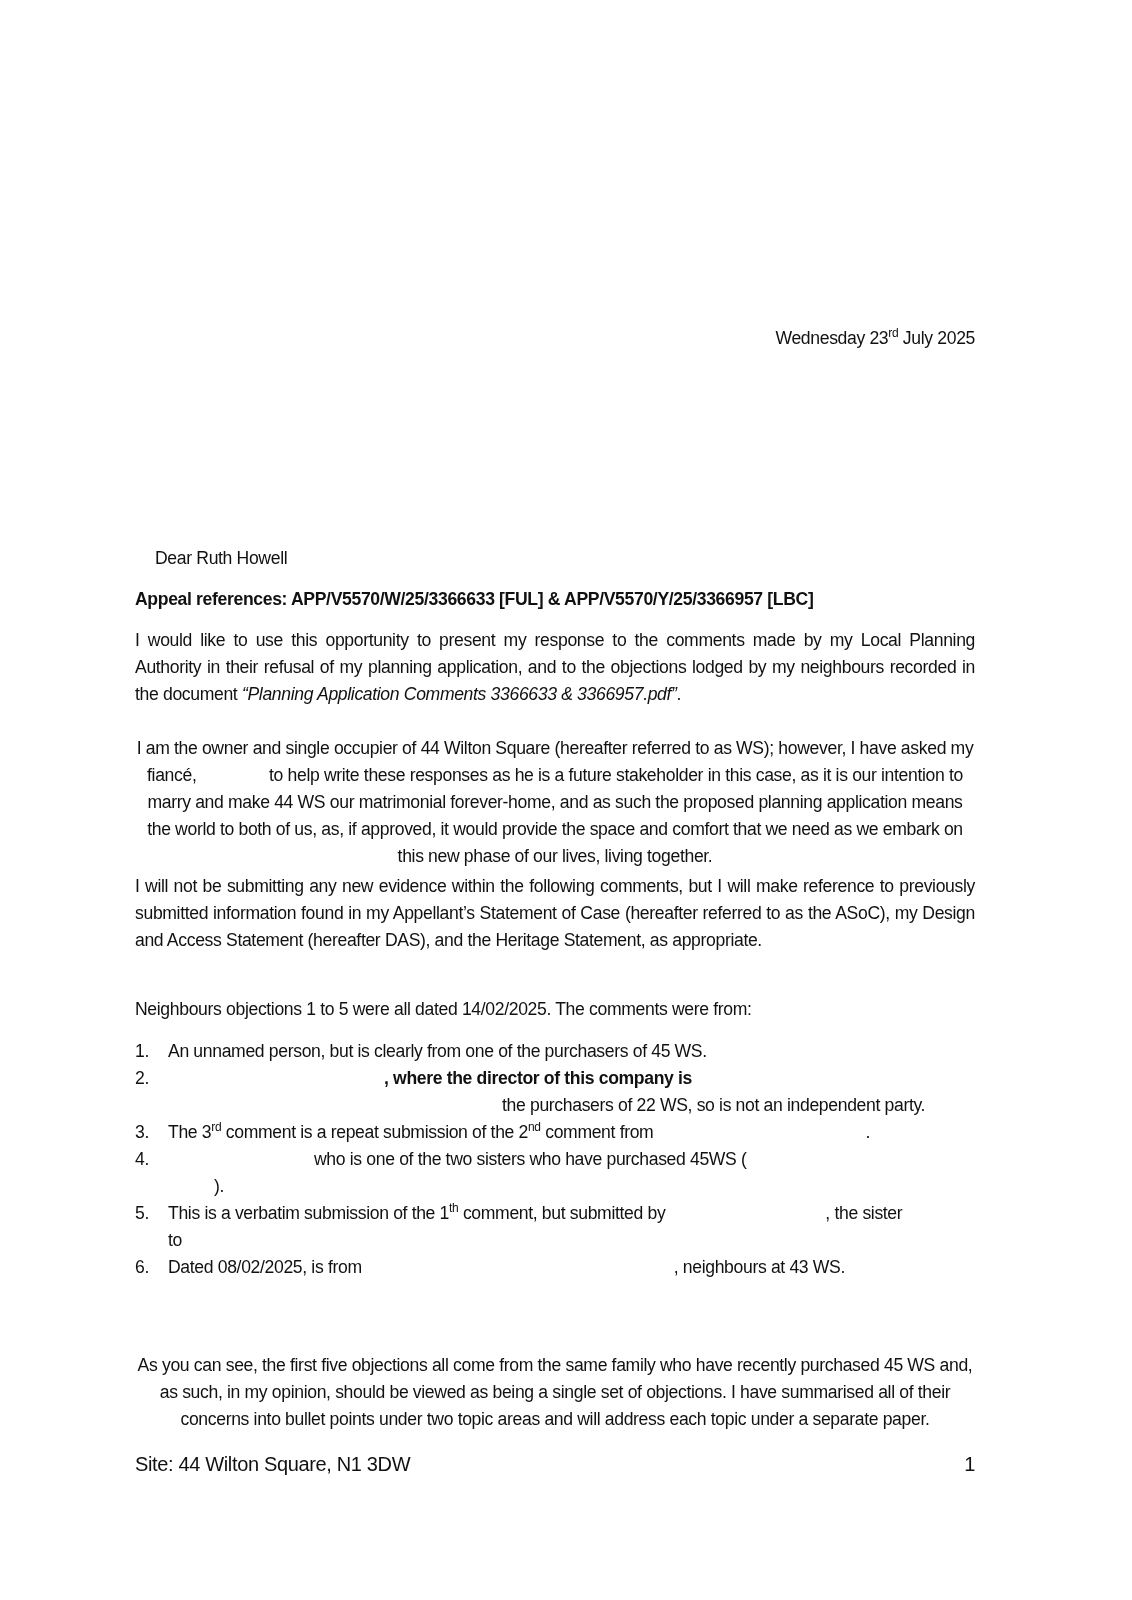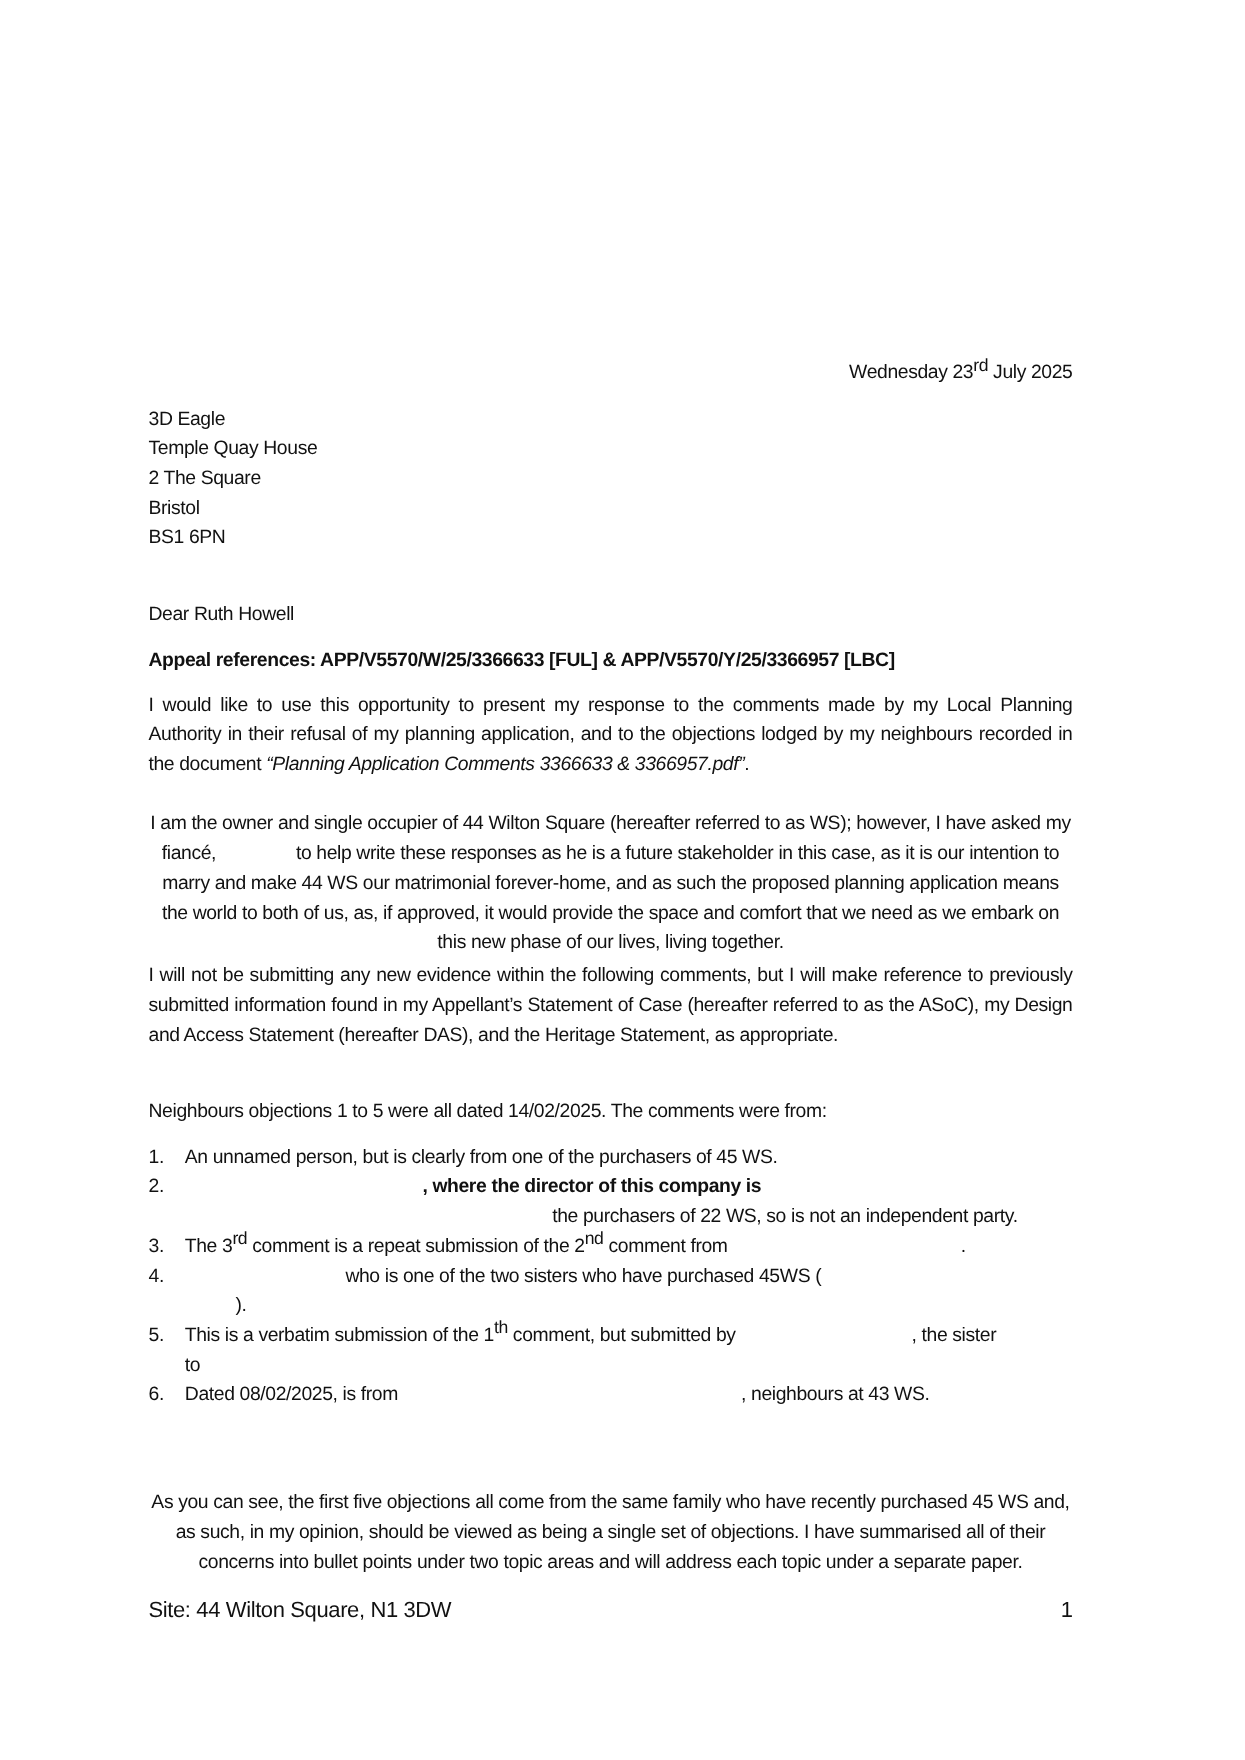--- a/index.html
+++ b/index.html
@@ -1,24 +1,24 @@
 <!DOCTYPE html>
 <html><head>
   <meta charset="utf-8">
   <style>
     html, body { margin: 0; padding: 0; background: #ffffff; }
     body { width: 1132px; height: 1600px; position: relative; overflow: hidden;
            font-family: "Liberation Sans", sans-serif; color: #111111; }
     .page { position: absolute; left: 0; top: 0; width: 1132px; height: 1600px; background: #ffffff; }
     .col { position: absolute; left: 135px; width: 840px; font-size: 17.6px; line-height: 27px; letter-spacing: -0.35px; }
     .date { position: absolute; top: 325px; right: 157px; font-size: 17.6px; line-height: 27px; letter-spacing: -0.35px; }
-    sup { font-size: 16px; line-height: 0; vertical-align: 7px; }
+    sup { font-size: 12px; line-height: 0; vertical-align: 7px; }
     .addr { top: 367px; }
     .addr div { height: 27px; }
-    .salutation { top: 545px; }
+    .salutation { top: 545px; margin-left: 20px; }
     .subject { top: 586px; font-weight: bold; }
     .para { text-align: justify; }
     .p1 { top: 627px; }
     .p2 { top: 735px; text-align: center; }
     .p3 { top: 873px; }
     .p4 { top: 996px; }
     .list { top: 1038px; }
     .li { position: relative; padding-left: 33px; min-height: 27px; }
     .li .num { position: absolute; left: 0; top: 0; }
     .gap { display: inline-block; }
@@ -28,27 +28,20 @@
     .bold { font-weight: bold; }
     .ital { font-style: italic; }
   </style>
 </head>
 <body>
 
 <div class="page">
 
   <div class="date"><span>Wednesday 23</span><sup>rd</sup><span> July 2025</span></div>
 
-  <div class="col addr">
-    <div>3D Eagle</div>
-    <div>Temple Quay House</div>
-    <div>2 The Square</div>
-    <div>Bristol</div>
-    <div>BS1 6PN</div>
-  </div>
 
   <div class="col salutation">Dear Ruth Howell</div>
 
   <div class="col subject">Appeal references: APP/V5570/W/25/3366633 [FUL] &amp; APP/V5570/Y/25/3366957 [LBC]</div>
 
   <div class="col para p1"><span>I would like to use this opportunity to present my response to the comments made by my Local Planning Authority in their refusal of my planning application, and to the objections lodged by my neighbours recorded in the document </span><span class="ital">“Planning Application Comments 3366633 &amp; 3366957.pdf”</span><span>.</span></div>
 
   <div class="col para p2"><span>I am the owner and single occupier of 44 Wilton Square (hereafter referred to as WS); however, I have asked my fiancé, </span><span class="gap" style="width:68px"></span><span>to help write these responses as he is a future stakeholder in this case, as it is our intention to marry and make 44 WS our matrimonial forever-home, and as such the proposed planning application means the world to both of us, as, if approved, it would provide the space and comfort that we need as we embark on this new phase of our lives, living together.</span></div>
 
   <div class="col para p3">I will not be submitting any new evidence within the following comments, but I will make reference to previously submitted information found in my Appellant’s Statement of Case (hereafter referred to as the ASoC), my Design and Access Statement (hereafter DAS), and the Heritage Statement, as appropriate.</div>

